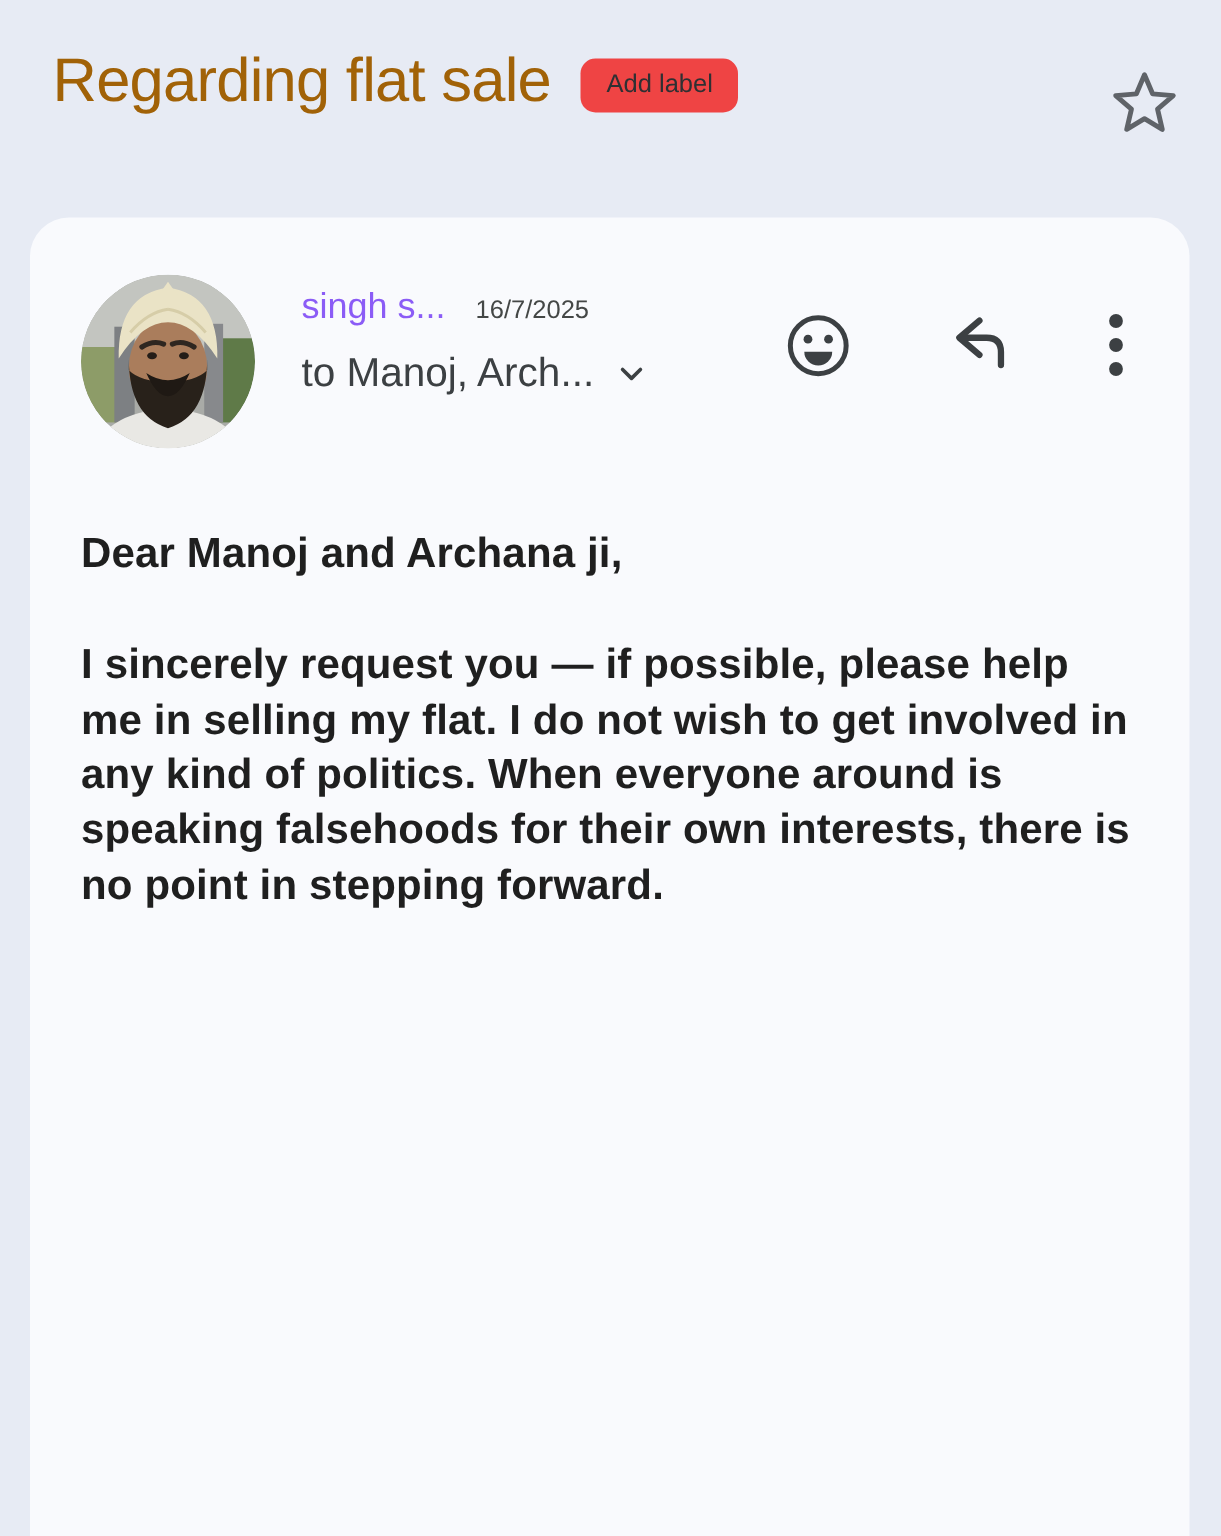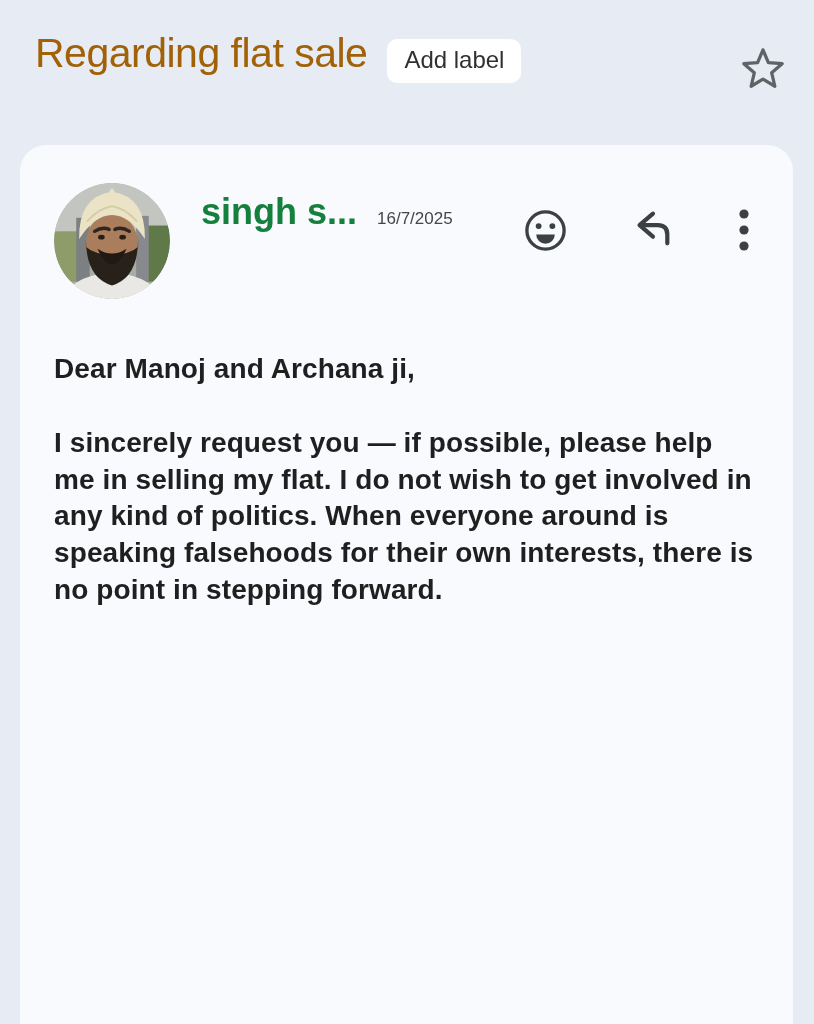--- a/index.html
+++ b/index.html
@@ -24,26 +24,26 @@
   }
   .subject-title {
     font-size: 41px;
     line-height: 1.15;
     color: #a16207;
     letter-spacing: -0.5px;
     white-space: nowrap;
   }
   .add-label-pill {
     margin: 9px 0 0 20px;
-    background: #ffffff;
+    background: #ef4444;
     border: none;
     border-radius: 10px;
     padding: 7px 17px 9px;
     font-family: inherit;
-    font-size: 24px;
+    font-size: 17px;
     color: #2f3033;
     white-space: nowrap;
     cursor: pointer;
   }
   .star-btn {
     margin-left: auto;
     margin-top: 16px;
     background: none;
     border: none;
     padding: 0;
@@ -70,23 +70,23 @@
     border-radius: 50%;
     overflow: hidden;
     flex: none;
     cursor: pointer;
     line-height: 0;
   }
   .avatar svg { width: 116px; height: 116px; }
   .info { margin-left: 31px; padding-top: 8px; }
   .row1 { display: flex; align-items: baseline; }
   .sender-name {
-    font-weight: 700;
-    font-size: 36px;
-    color: #15803d;
+    font-weight: 400;
+    font-size: 24px;
+    color: #8b5cf6;
     white-space: nowrap;
   }
   .date {
     margin-left: 20px;
     font-size: 17px;
     color: #444746;
     white-space: nowrap;
   }
   .row2 {
     margin-top: 14px;
@@ -176,20 +176,28 @@
             <path d="M45 68 Q60 78 75 68 Q68 84 60 84 Q52 84 45 68 Z" fill="#1f1914"></path>
           </g>
         </svg>
       </div>
 
       <div class="info">
         <div class="row1">
           <span class="sender-name">singh s...</span>
           <span class="date">16/7/2025</span>
         </div>
+        <div class="row2">
+          <span>to Manoj, Arch...</span>
+          <span class="chev">
+            <svg width="26" height="26" viewBox="0 0 24 24">
+              <polyline points="6.5,9.5 12,15 17.5,9.5" fill="none" stroke="#3c4043" stroke-width="2.2" stroke-linecap="round" stroke-linejoin="round"></polyline>
+            </svg>
+          </span>
+        </div>
       </div>
 
       <div class="actions">
         <button class="icon-btn">
           <span>
             <svg width="47" height="47" viewBox="0 0 48 48">
               <circle cx="24" cy="24" r="19" fill="none" stroke="#3c4043" stroke-width="3.4"></circle>
               <circle cx="17" cy="19.5" r="3" fill="#3c4043"></circle>
               <circle cx="31" cy="19.5" r="3" fill="#3c4043"></circle>
               <path d="M14.5 28 A9.5 9.5 0 0 0 33.5 28 Z" fill="#3c4043"></path>

